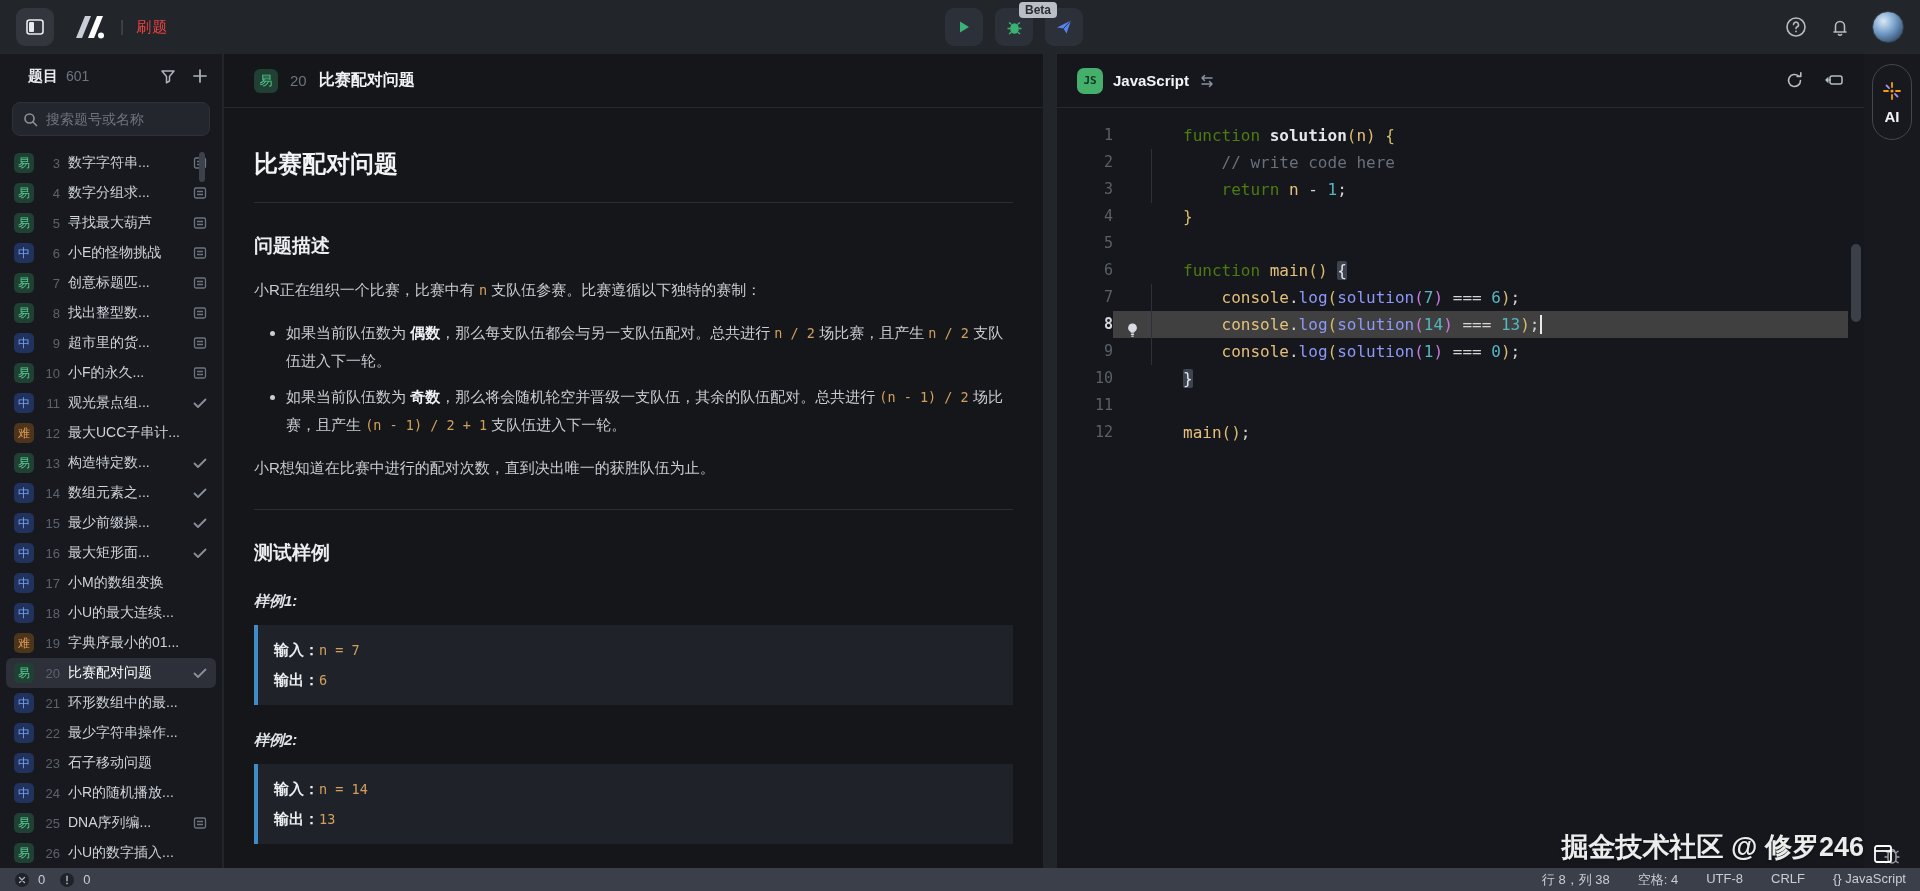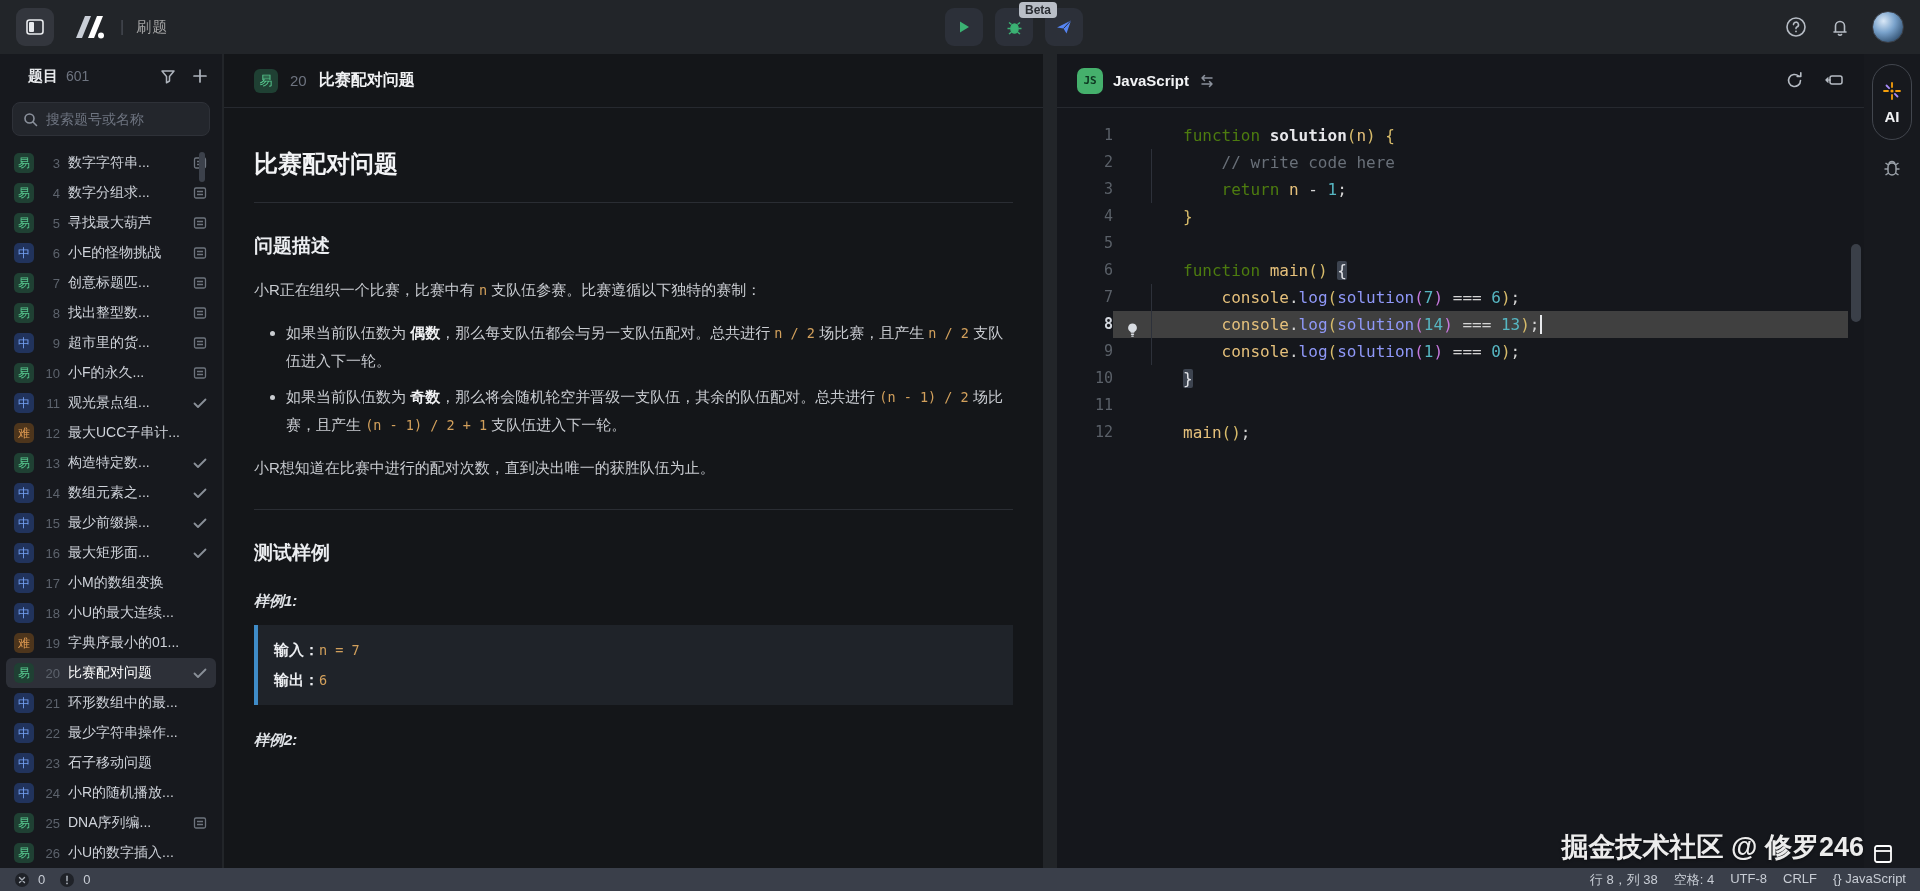--- a/index.html
+++ b/index.html
@@ -6,21 +6,21 @@
   html,body { width:1920px; height:891px; overflow:hidden; background:#222529;
     font-family:"Liberation Sans", sans-serif; }
   .app { width:1920px; height:891px; display:flex; flex-direction:column; position:relative; }
 
   
   .topbar { height:54px; background:#222529; position:relative; display:flex; align-items:center; flex:0 0 54px; }
   .tb-left { display:flex; align-items:center; gap:14px; padding-left:16px; }
   .toggle-btn { width:38px; height:38px; border-radius:9px; background:#33363d; display:flex; align-items:center; justify-content:center; cursor:pointer; }
   .brand-wrap { display:flex; align-items:center; gap:12px; }
   .brand-divider { color:#4a4e56; font-size:16px; }
-  .brand-text { color:#a3a3a3; font-size:15px; letter-spacing:1px; }
+  .brand-text { color:#ef4444; font-size:15px; letter-spacing:1px; }
   .tb-center { position:absolute; left:903px; top:8px; display:flex; gap:12px;padding-left:42px; }
   .run-btn { width:38px; height:38px; border-radius:9px; background:#2c3039; display:flex; align-items:center; justify-content:center; cursor:pointer; }
   .beta-badge { position:absolute; left:116px; top:-6px; background:#b9bec7; color:#2a2d33; font-size:12px; padding:1px 6px; border-radius:4px; font-weight:bold; }
   .tb-right { margin-left:auto; display:flex; align-items:center; gap:20px; padding-right:16px; }
   .tb-icon { width:24px; height:24px; display:flex; align-items:center; justify-content:center; cursor:pointer; }
   .avatar { width:32px; height:32px; border-radius:50%; background:radial-gradient(circle at 35% 30%, #d9e8f7 0%, #7aa3cc 40%, #23405f 90%); border:1px solid #3a3e45; cursor:pointer; }
 
   
   .body { flex:1 1 auto; display:flex; min-height:0; background:#222529; }
 
@@ -83,29 +83,29 @@
   .codeline { flex:1 1 auto; position:relative; padding-left:32px; }
   .guide { position:absolute; left:0; top:0; height:100%; width:1px; background:#2d313a; }
   .tk-kw{color:#4d7c0f} .tk-fn{color:#e6e6ea;font-weight:bold} .tk-vr{color:#e5c07b}
   .tk-mt{color:#8f98f8} .tk-b1{color:#d7bb6a} .tk-b2{color:#c678dd}
   .tk-nu{color:#56b6c2} .tk-op{color:#d4d4d4} .tk-pl{color:#d4d4d4} .tk-cm{color:#697079}
   .tk-bh{color:#e2e4e8;background:#3d4450;border-radius:2px}
   .cursor { display:inline-block; width:2px; height:19px; background:#e8eaed; vertical-align:-4px; }
   .e-thumb { position:absolute; right:3px; top:190px; width:10px; height:78px; border-radius:5px; background:#3a3f48; }
 
   
-  .rail { width:56px; flex:0 0 56px; background:#17191e; display:flex; flex-direction:column; align-items:center; padding-top:10px; gap:18px; }
+  .rail { width:56px; flex:0 0 56px; background:#17191e; display:flex; flex-direction:column; align-items:center; padding-top:10px; gap:18px;justify-content:space-between; }
   .ai-pill { width:40px; height:76px; border:1px solid #42464e; border-radius:20px; display:flex; flex-direction:column; align-items:center; justify-content:center; gap:6px; cursor:pointer; }
   .ai-label { color:#f2f3f5; font-size:15px; font-weight:bold; }
 
   
   .statusbar { height:23px; flex:0 0 23px; background:#3a3f4a; display:flex; align-items:center; padding:0 14px; color:#c8cdd5; font-size:13px; }
   .st-left { display:flex; align-items:center; gap:8px; }
   .st-count { margin-right:6px; }
-  .st-right { margin-left:auto; display:flex; gap:16px; }
+  .st-right { margin-left:auto; display:flex; gap:28px; }
   .st-seg { cursor:pointer; }
 
   
   .watermark { position:absolute; right:26px; bottom:26px; display:flex; align-items:flex-end; gap:8px; z-index:50; pointer-events:none; }
   .wm-text { color:rgba(255,255,255,0.92); font-size:27px; font-weight:bold; text-shadow:0 1px 3px rgba(0,0,0,.4); }
 
   svg { display:block; }
 </style>
 </head>
 <body>
@@ -439,20 +439,24 @@
           </ul>
           <div class="md-p"><span>小R想知道在比赛中进行的配对次数，直到决出唯一的获胜队伍为止。</span></div>
           <hr class="md-hr">
           <div class="md-h2">测试样例</div>
           <div class="sample-label">样例1:</div>
           <div class="sample-box">
             <div class="sample-line"><span class="sample-key">输入：</span><span class="sample-code">n = 7</span></div>
             <div class="sample-line"><span class="sample-key">输出：</span><span class="sample-code">6</span></div>
           </div>
           <div class="sample-label">样例2:</div>
+          <div class="sample-box">
+            <div class="sample-line"><span class="sample-key">输入：</span><span class="sample-code">n = 14</span></div>
+            <div class="sample-line"><span class="sample-key">输出：</span><span class="sample-code">13</span></div>
+          </div>
         </div>
     </div>
 
     <div class="editor">
       <div class="e-head">
         <span class="js-badge">JS</span>
         <span class="e-lang">JavaScript</span>
         <span>
           <svg width="16" height="14" viewBox="0 0 16 14" fill="none" stroke="#8b919c" stroke-width="1.5" stroke-linecap="round" stroke-linejoin="round">
               <path d="M13 4 H3 M5.5 1.5 L3 4 l2.5 2.5 M3 10 h10 M10.5 7.5 L13 10 l-2.5 2.5"></path>

